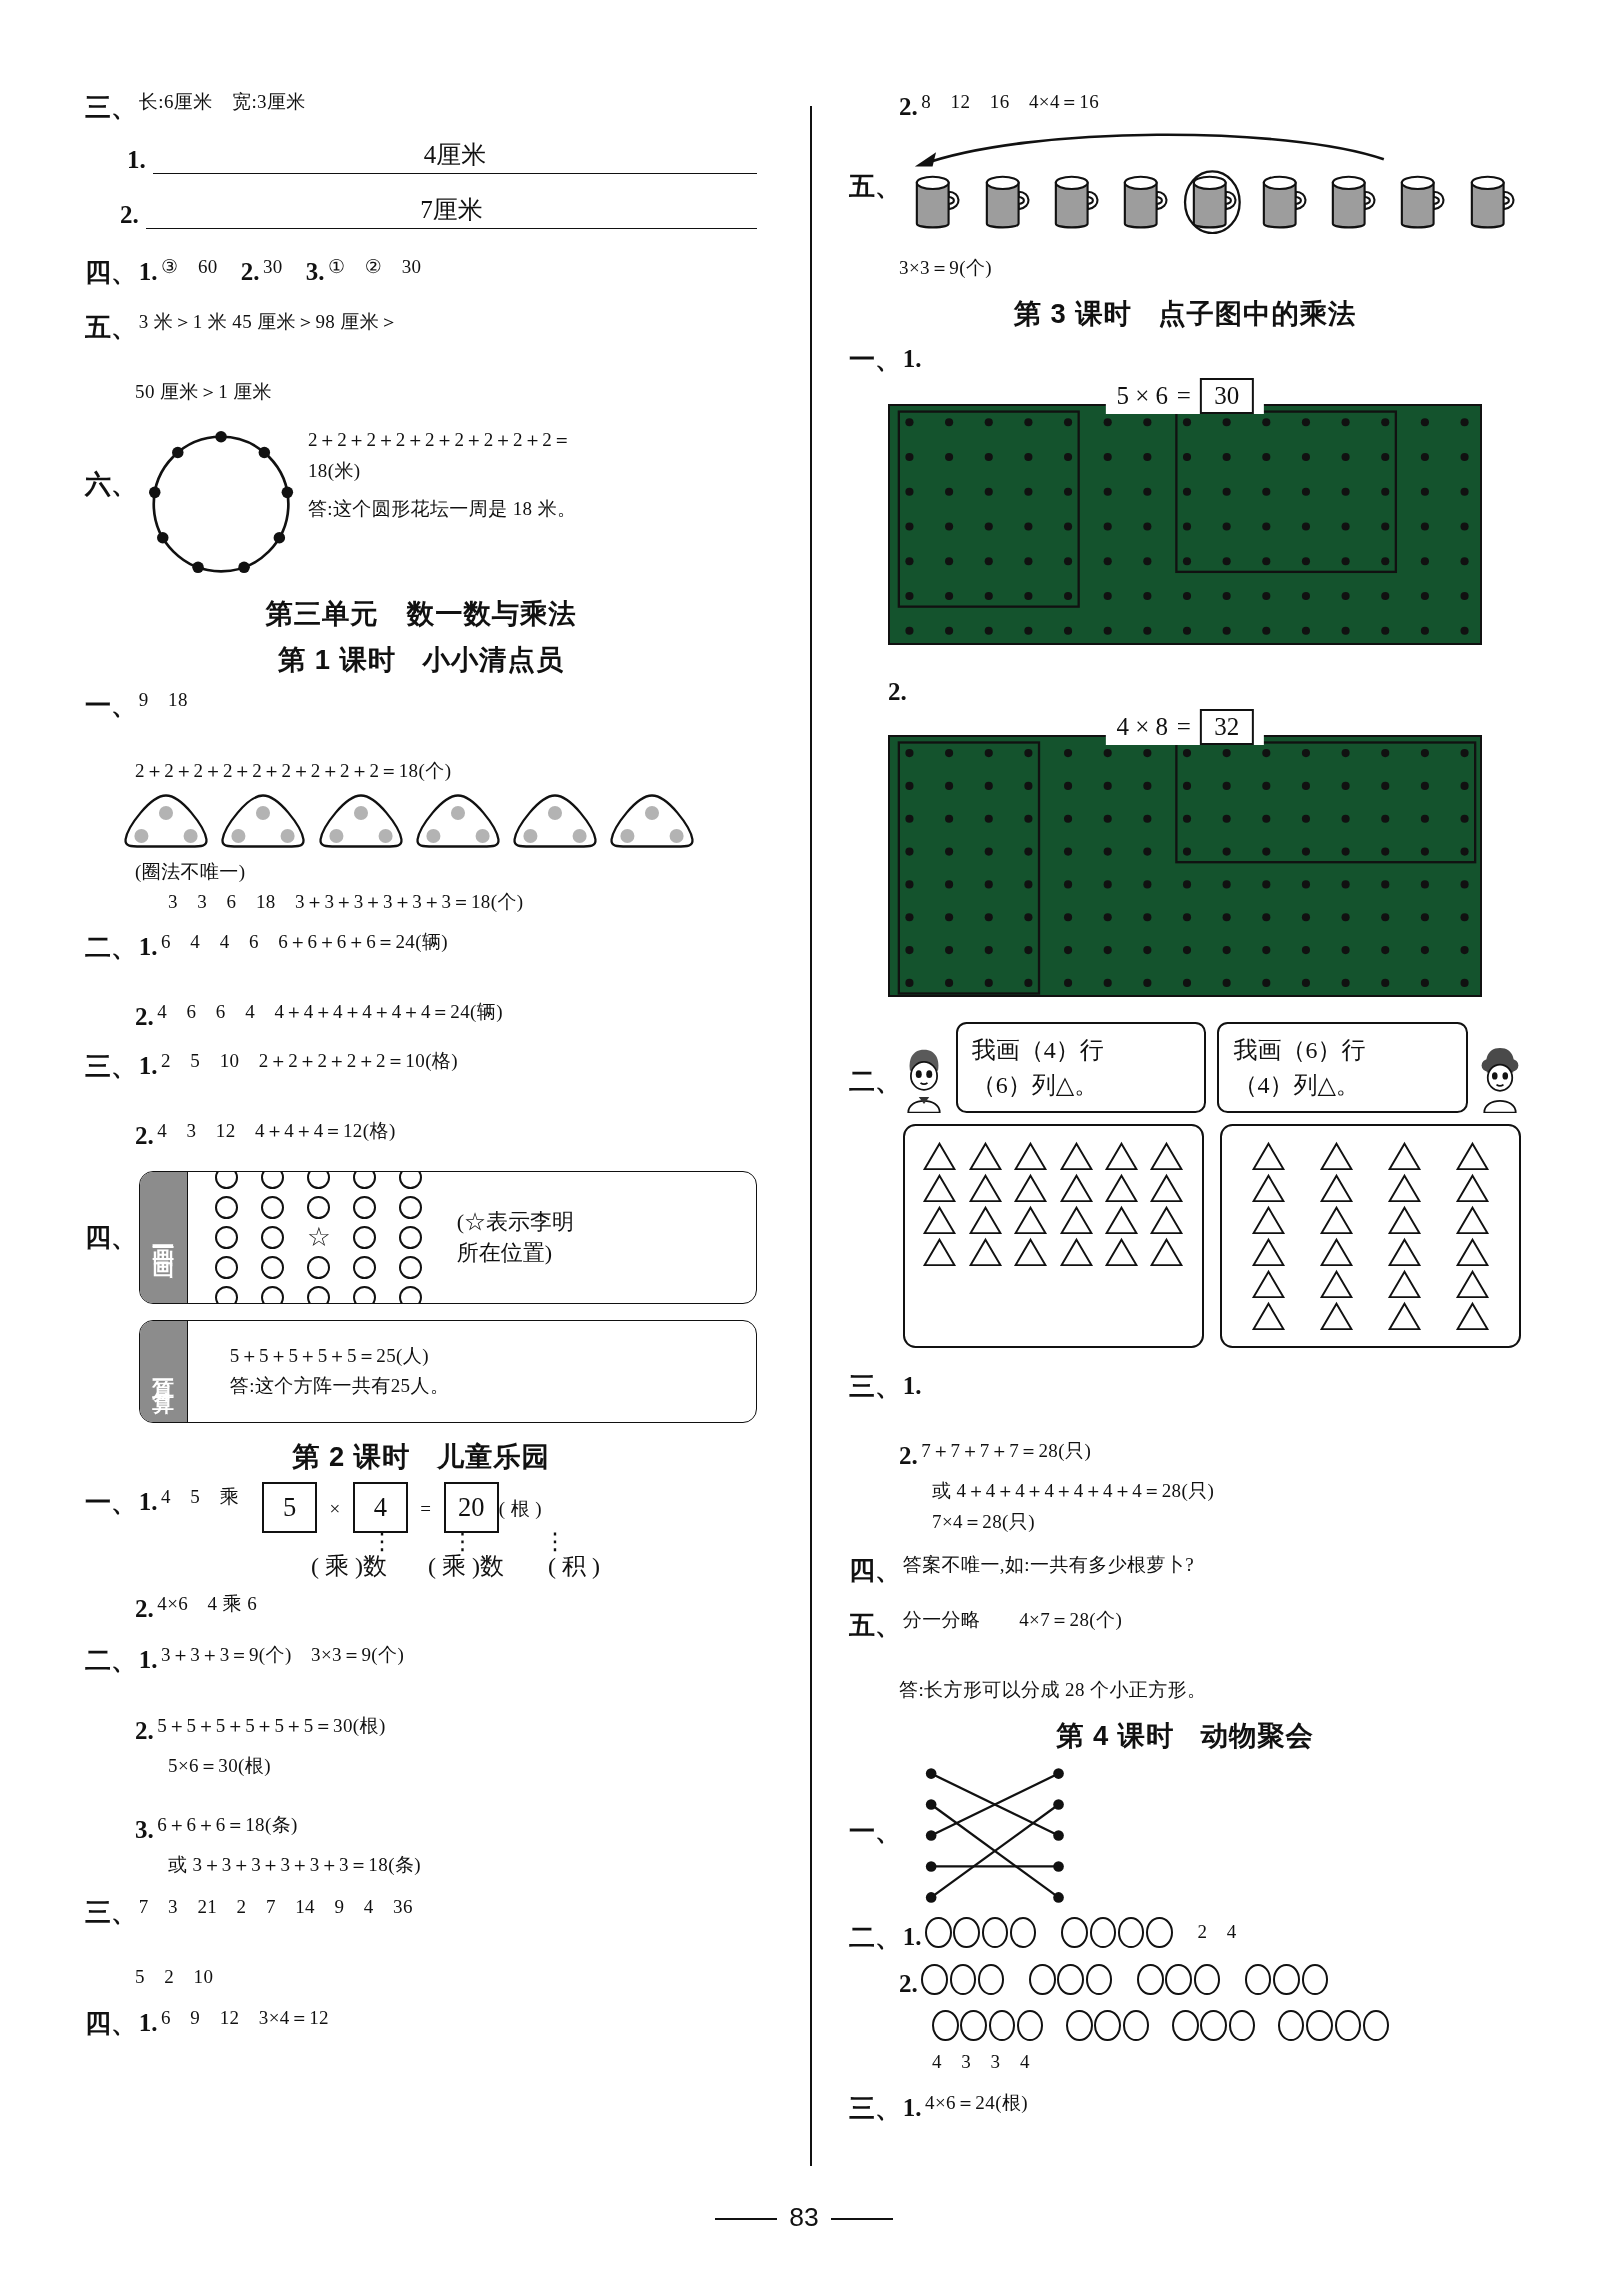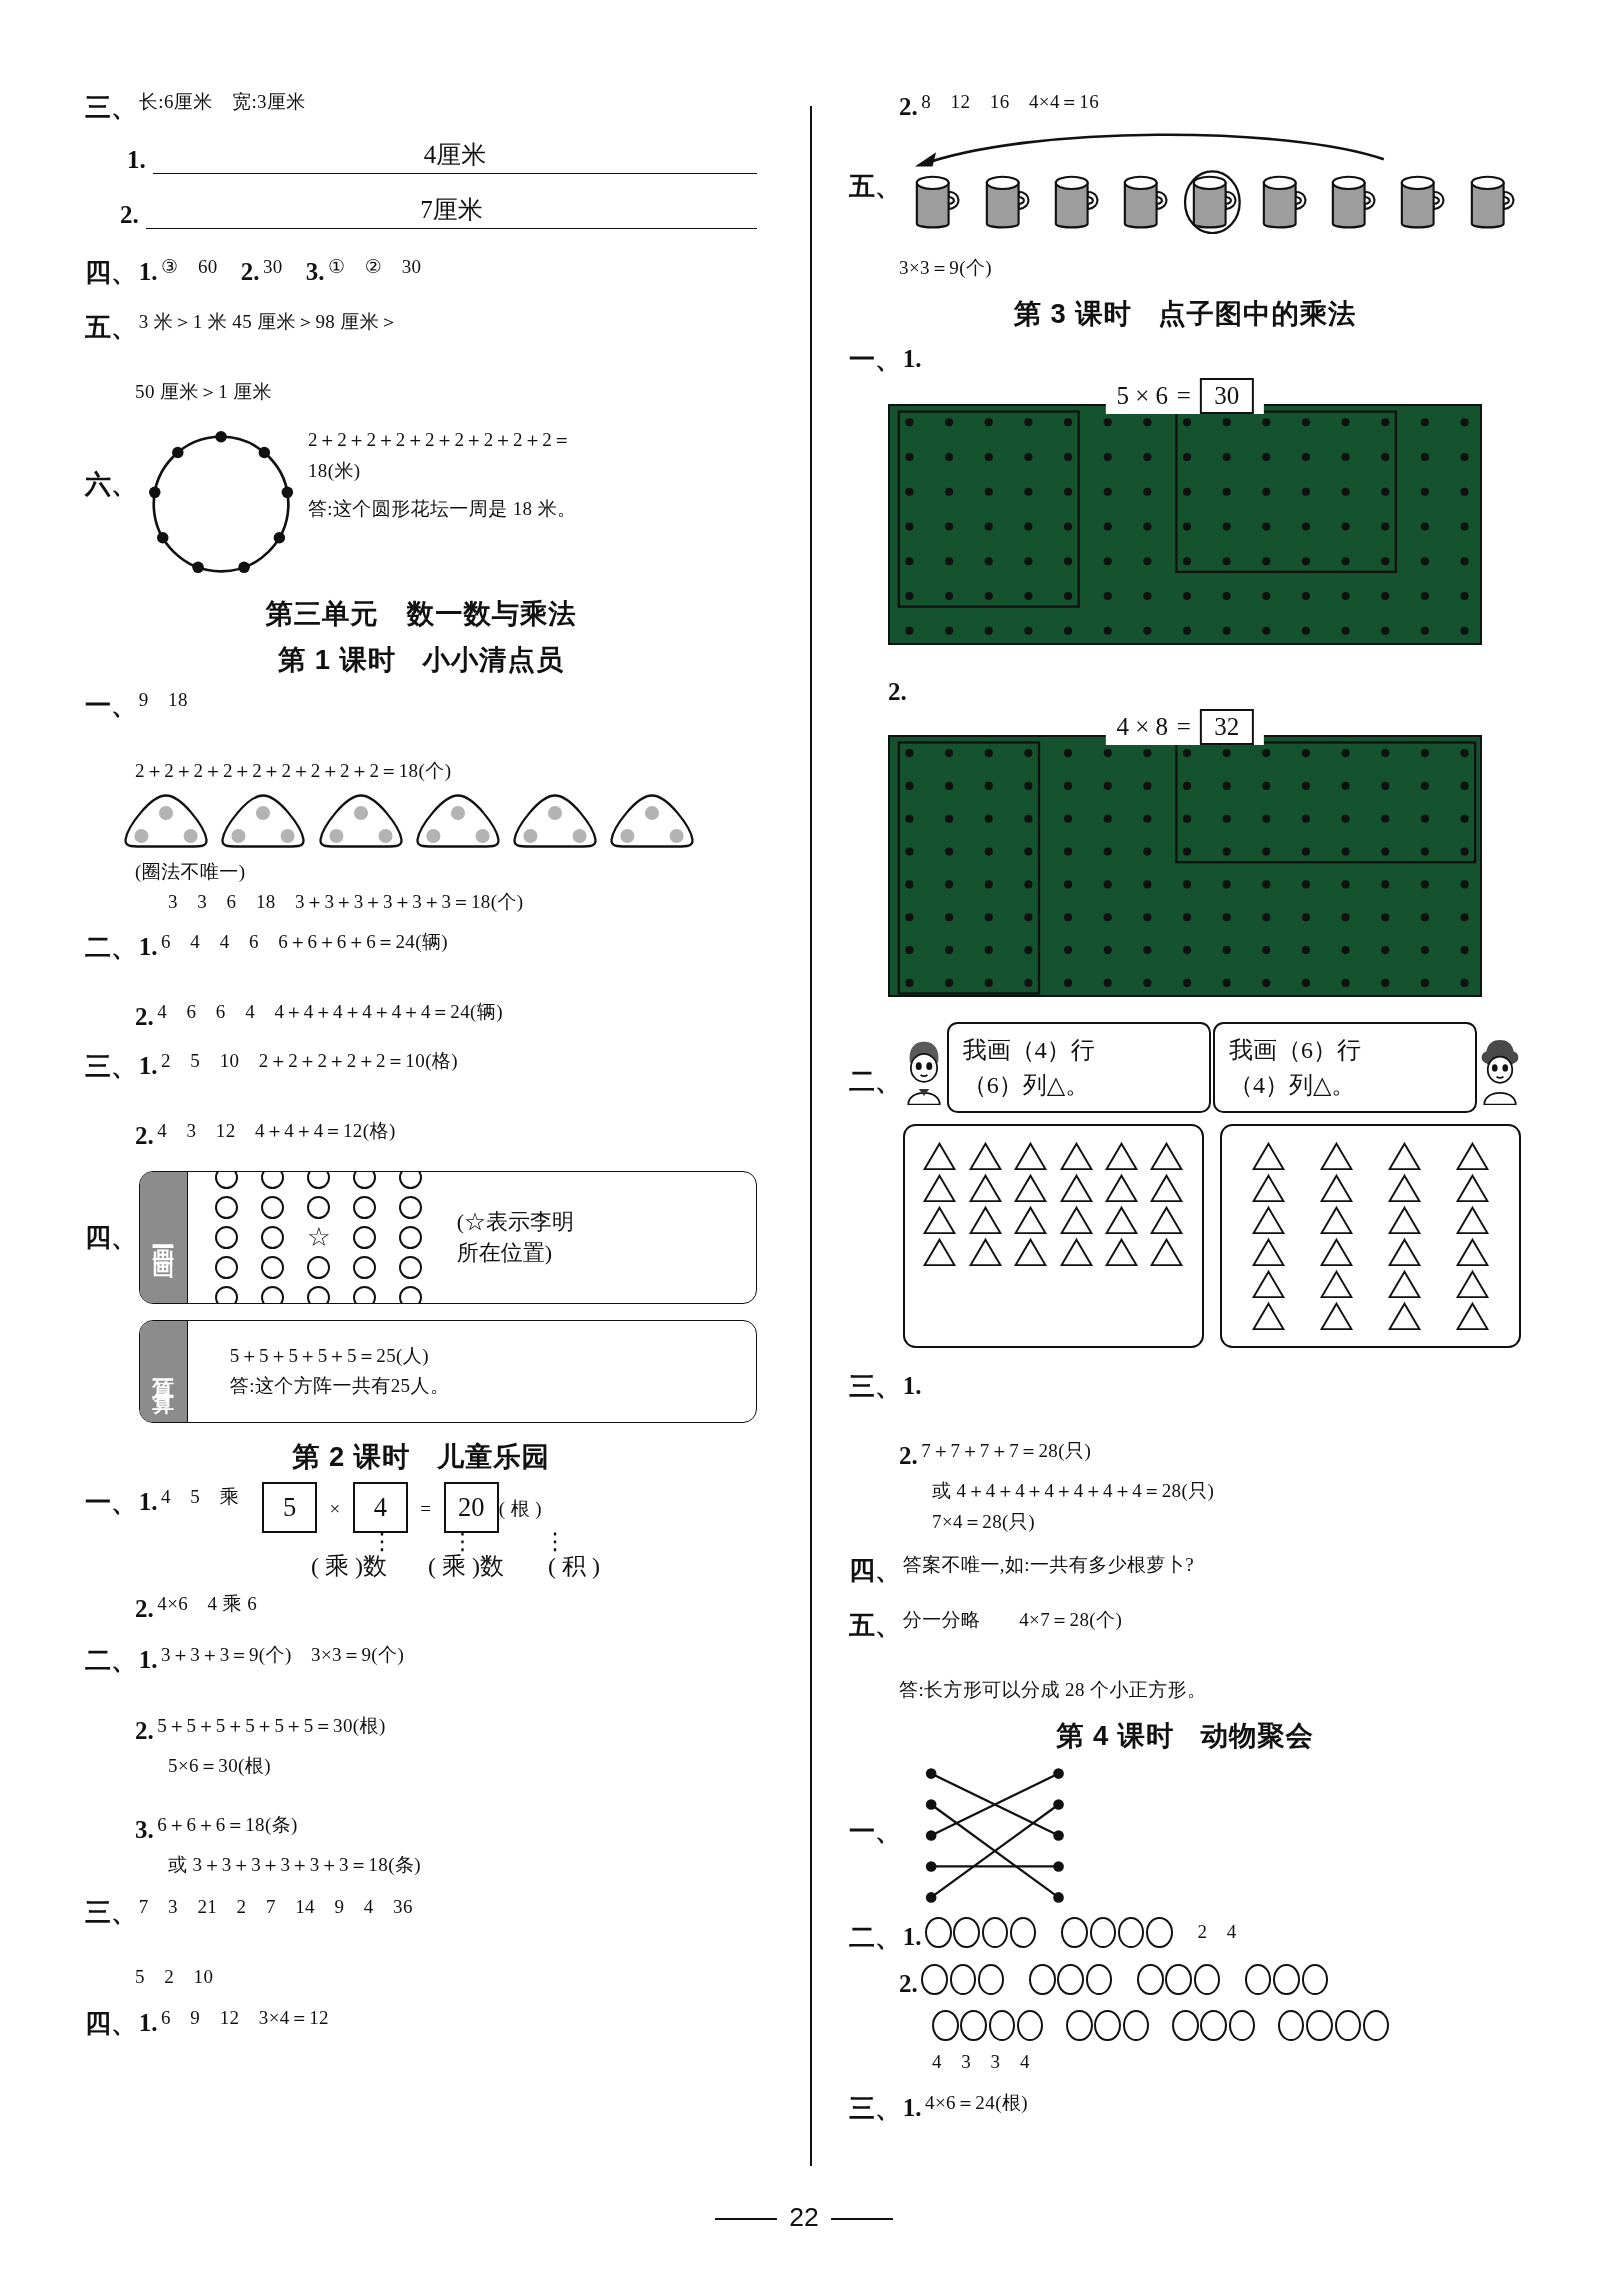--- a/index.html
+++ b/index.html
@@ -742,21 +742,21 @@
             <circle cx="650" cy="278" r="4.6" fill="#111"></circle>
             <rect x="10" y="6" width="158.57142857142856" height="284" fill="none" stroke="#111" stroke-width="2.6"></rect>
             <rect x="324" y="6" width="338" height="135.42857142857144" fill="none" stroke="#111" stroke-width="2.6"></rect>
           </svg>
       </div>
     </div>
 
     <div class="row" style="margin-top:25px;">
       <span class="lead" style="padding-top:39px;">二、</span>
       <div style="flex:1;">
-        <div style="display:flex; align-items:center; gap:2px;">
+        <div style="display:flex; align-items:flex-end; gap:11px;">
           <svg width="42" height="69" viewBox="0 0 48 78" style="margin-top:5.3px;">
             <path d="M24 6 C10 6 6 18 8 30 L40 30 C42 18 38 6 24 6Z" fill="#5a5a5a"></path>
             <ellipse cx="24" cy="36" rx="15" ry="16" fill="#fff" stroke="#111" stroke-width="2"></ellipse>
             <ellipse cx="18" cy="34" rx="3.4" ry="4.4" fill="#111"></ellipse>
             <ellipse cx="30" cy="34" rx="3.4" ry="4.4" fill="#111"></ellipse>
             <path d="M20 44 Q24 47 28 44" fill="none" stroke="#111" stroke-width="2"></path>
             <path d="M6 78 C6 60 42 60 42 78 Z" fill="#fff" stroke="#111" stroke-width="2"></path>
             <path d="M18 60 L24 68 L30 60" fill="#333"></path>
           </svg>
           <div class="bubble" style="flex:1;">
@@ -1081,17 +1081,17 @@
 
     <div class="row" style="margin-top:10.6px;">
       <span class="lead">三、</span>
       <span class="num">1.</span>
       <span class="txt">4×6＝24(根)</span>
     </div>
 
   </div>
 
   <div class="pagenum">
-    <span class="rule"></span><span>22</span><span class="rule"></span>
+    <span class="rule"></span><span>83</span><span class="rule"></span>
   </div>
 
 </div>
 
 
 </body></html>

